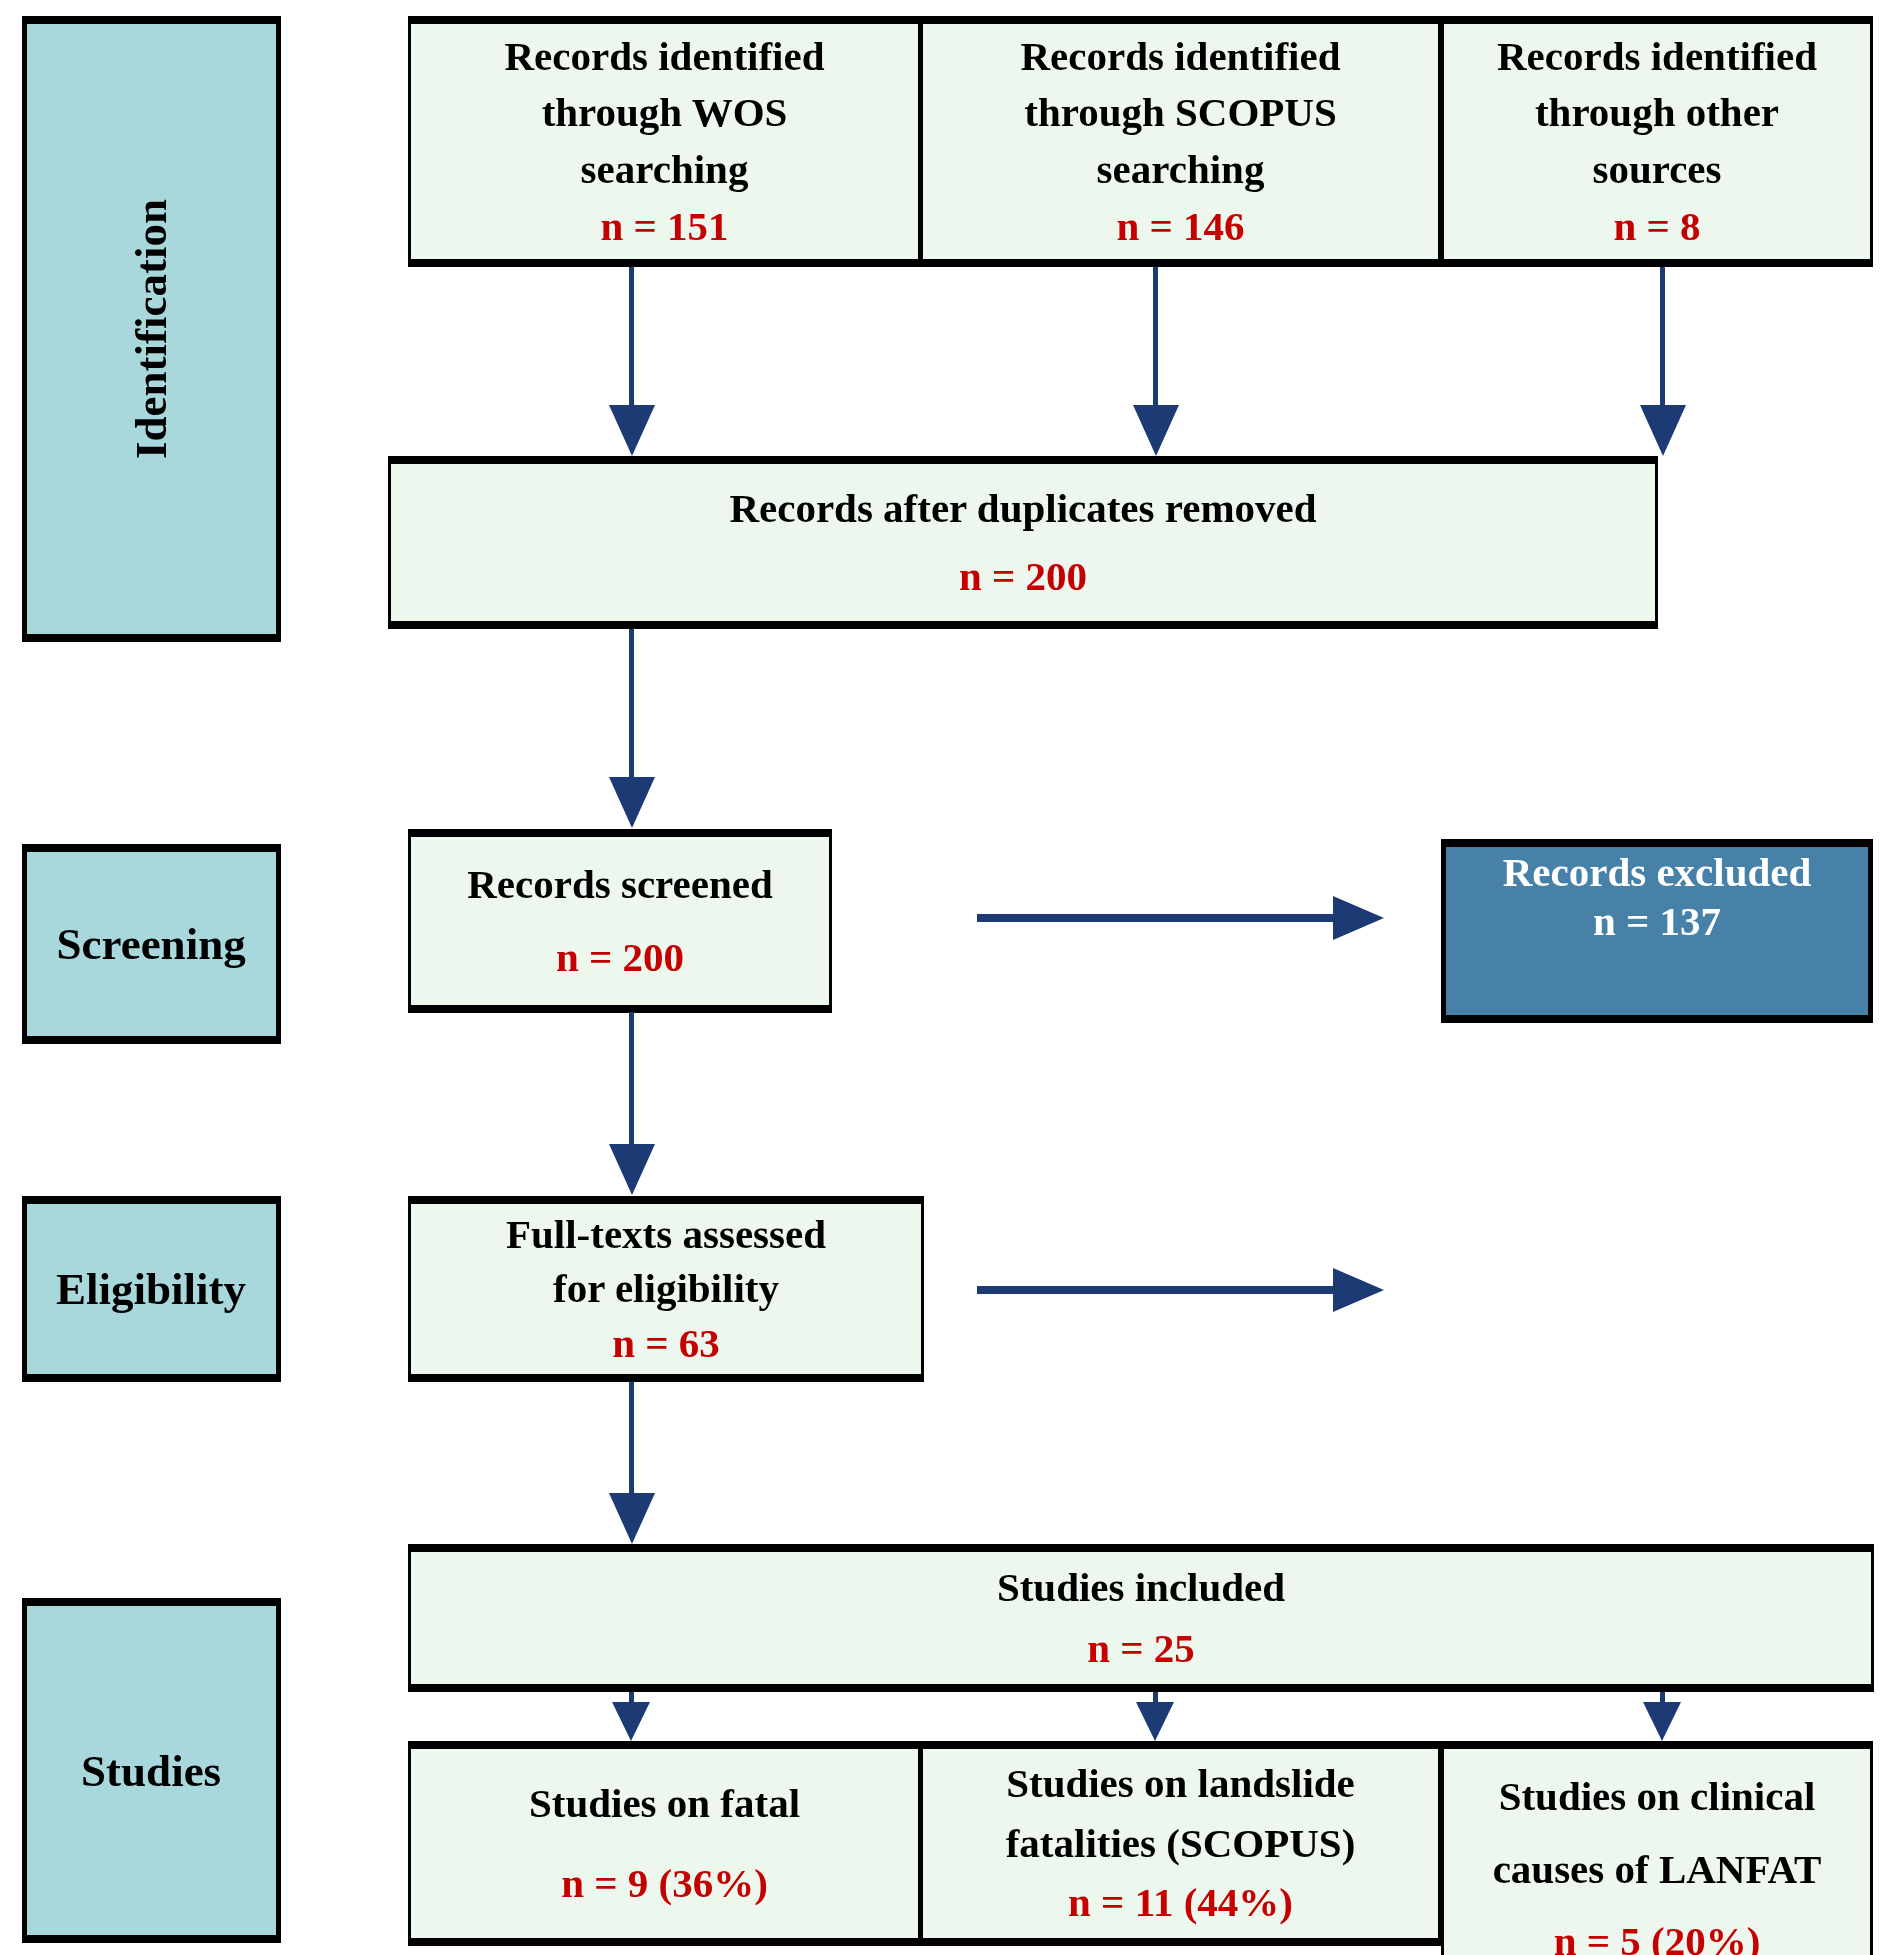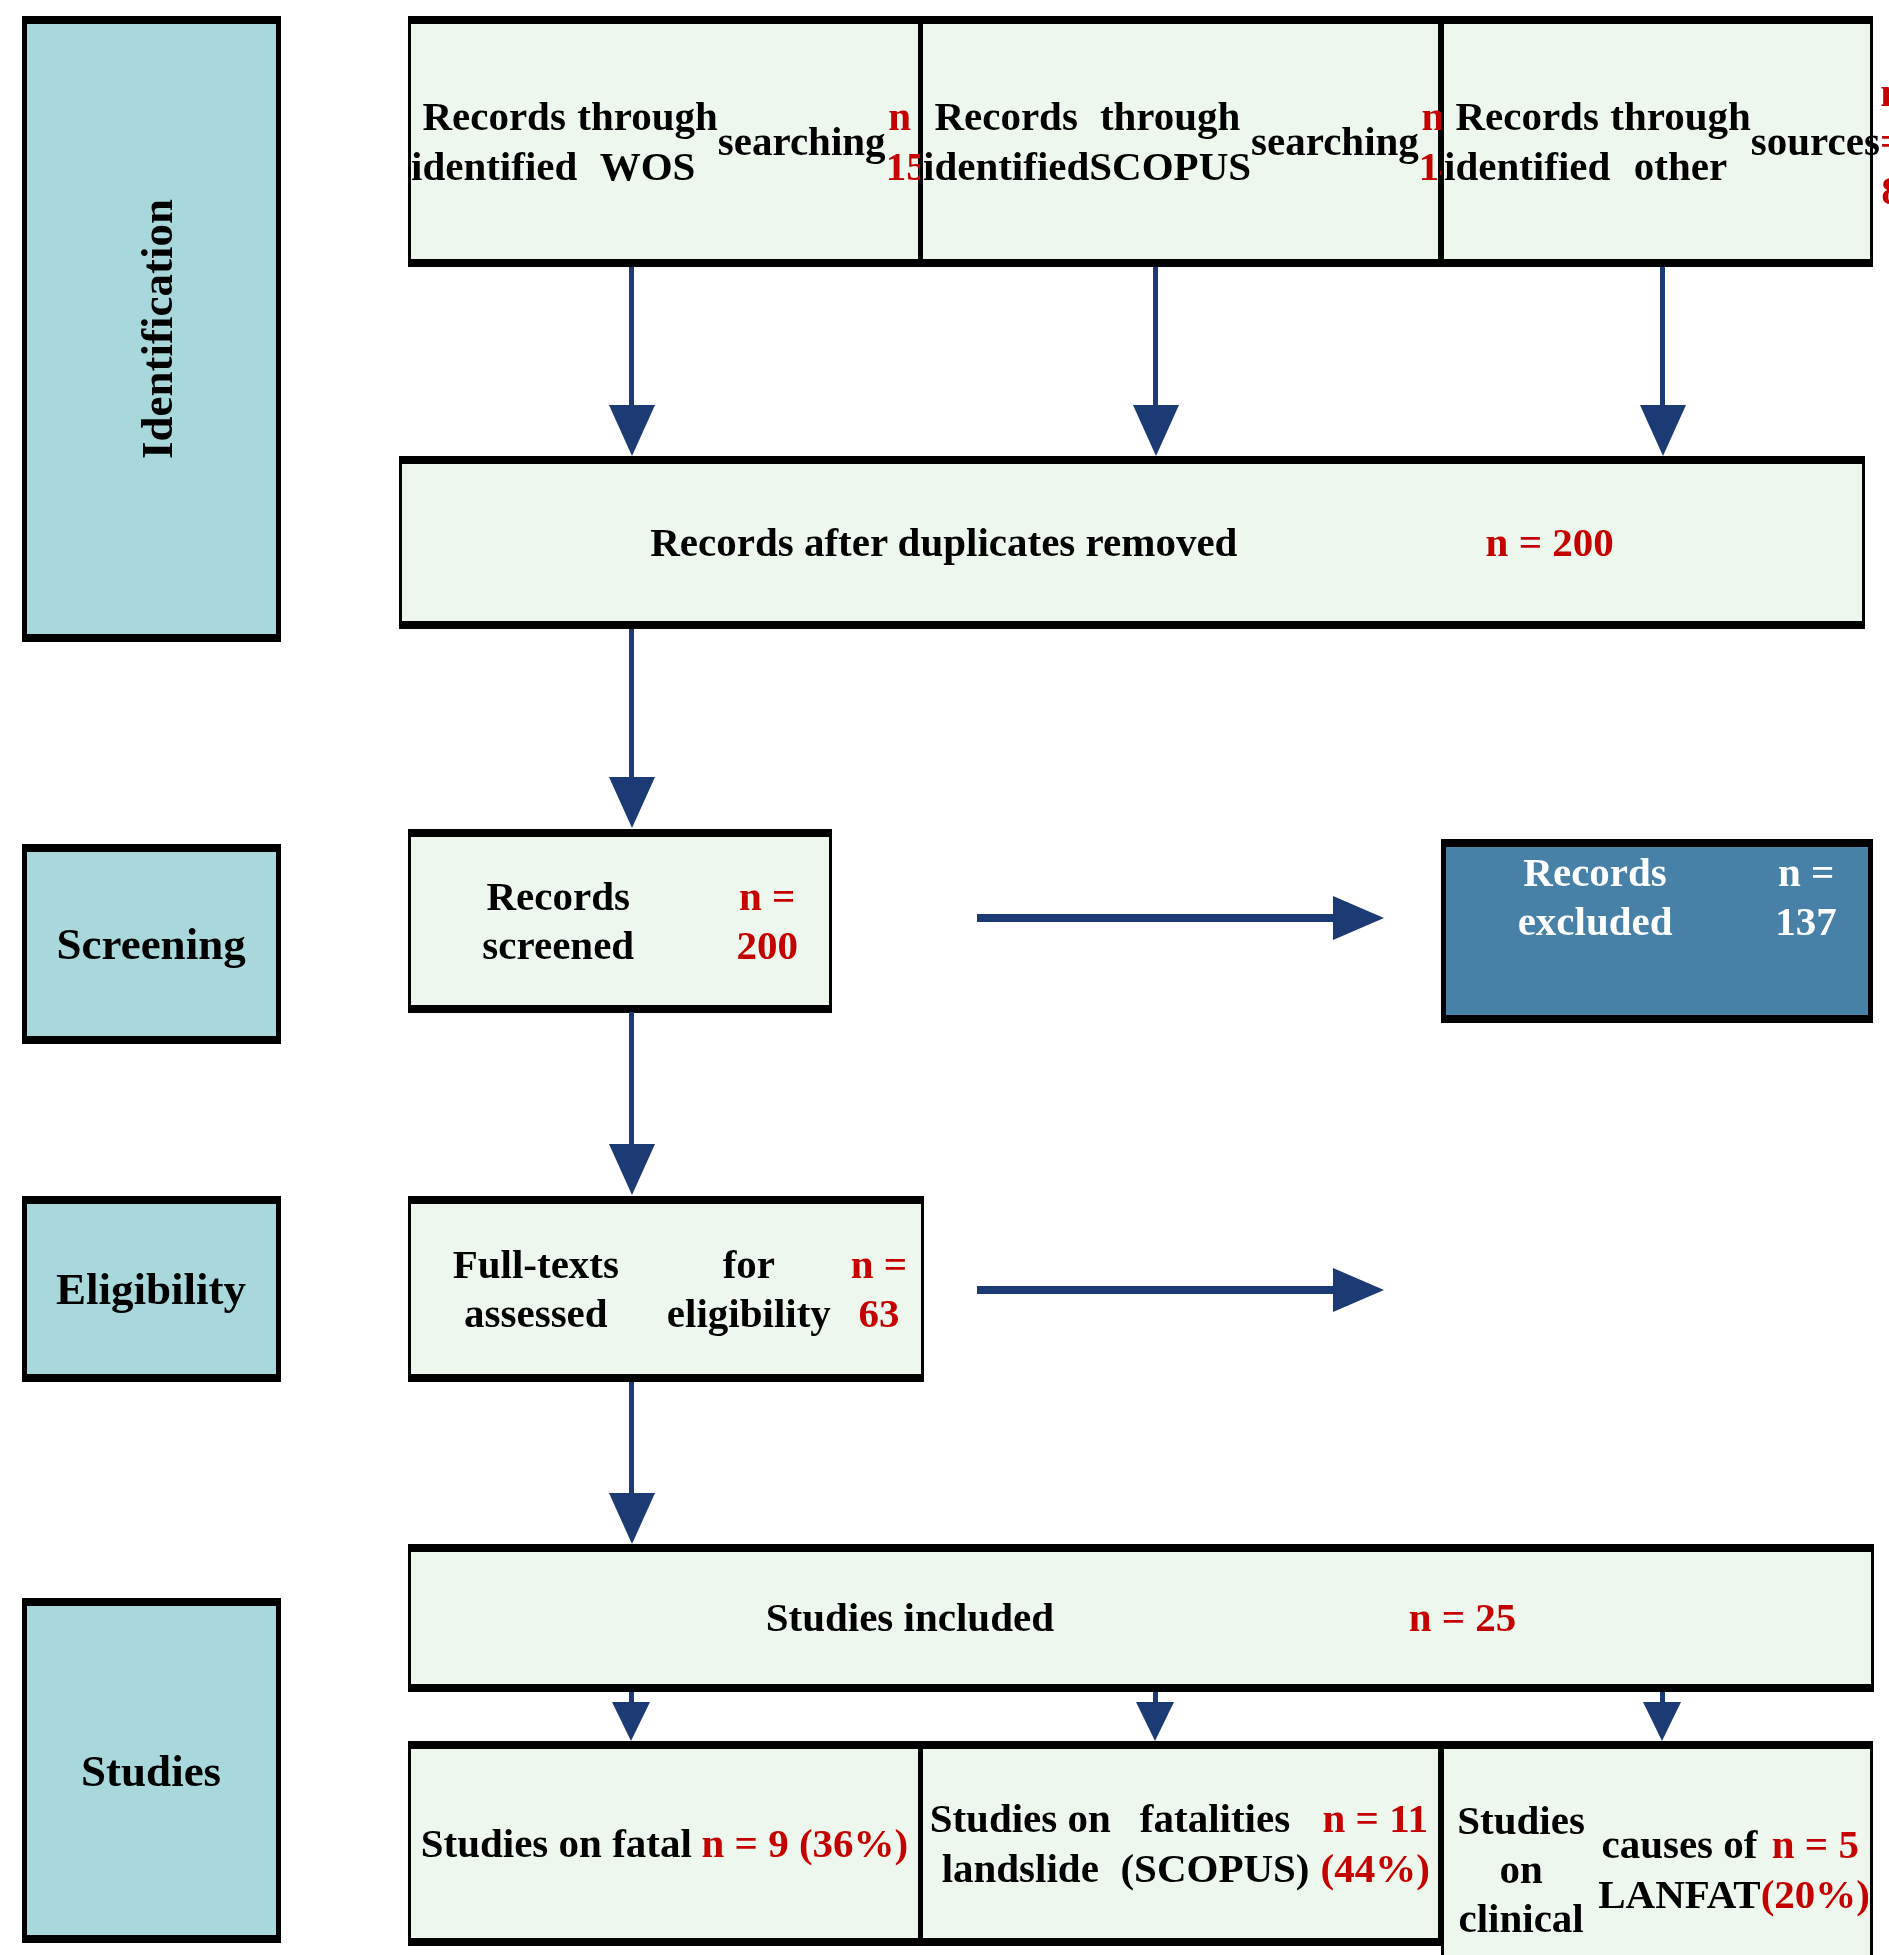--- a/index.html
+++ b/index.html
@@ -11,21 +11,21 @@
     font-family:"Liberation Serif","DejaVu Serif",serif;
     font-weight:bold;
   }
   .box{
     position:absolute;
     box-sizing:border-box;
     border:3.2px solid var(--border-black,#000);
     border-top-width:8px;
     border-bottom-width:8px;
     display:flex;
-    flex-direction:row;
+    flex-direction:column;
     justify-content:space-evenly;
     align-items:center;
     text-align:center;
     font-size:41px;
     line-height:1.2;
     color:#000;
   }
   .green{background:var(--box-green,#eef7ee);}
   .excluded{
     background:var(--excluded-blue,#4781a7);
@@ -83,21 +83,21 @@
     <div>searching</div>
     <div class="n">n = 146</div>
   </div>
   <div class="box green" style="left:1441px;top:16px;width:432px;height:251px">
     <div>Records identified</div>
     <div>through other</div>
     <div>sources</div>
     <div class="n">n = 8</div>
   </div>
 
-  <div class="box green" style="left:399px;top:456px;width:1466px;height:173px">
+  <div class="box green" style="left:388px;top:456px;width:1270px;height:173px">
     <div>Records after duplicates removed</div>
     <div class="n">n = 200</div>
   </div>
 
   <div class="box green" style="left:408px;top:829px;width:424px;height:184px">
     <div>Records screened</div>
     <div class="n">n = 200</div>
   </div>
   <div class="box excluded" style="left:1441px;top:839px;width:432px;height:184px">
     <div>Records excluded</div>

